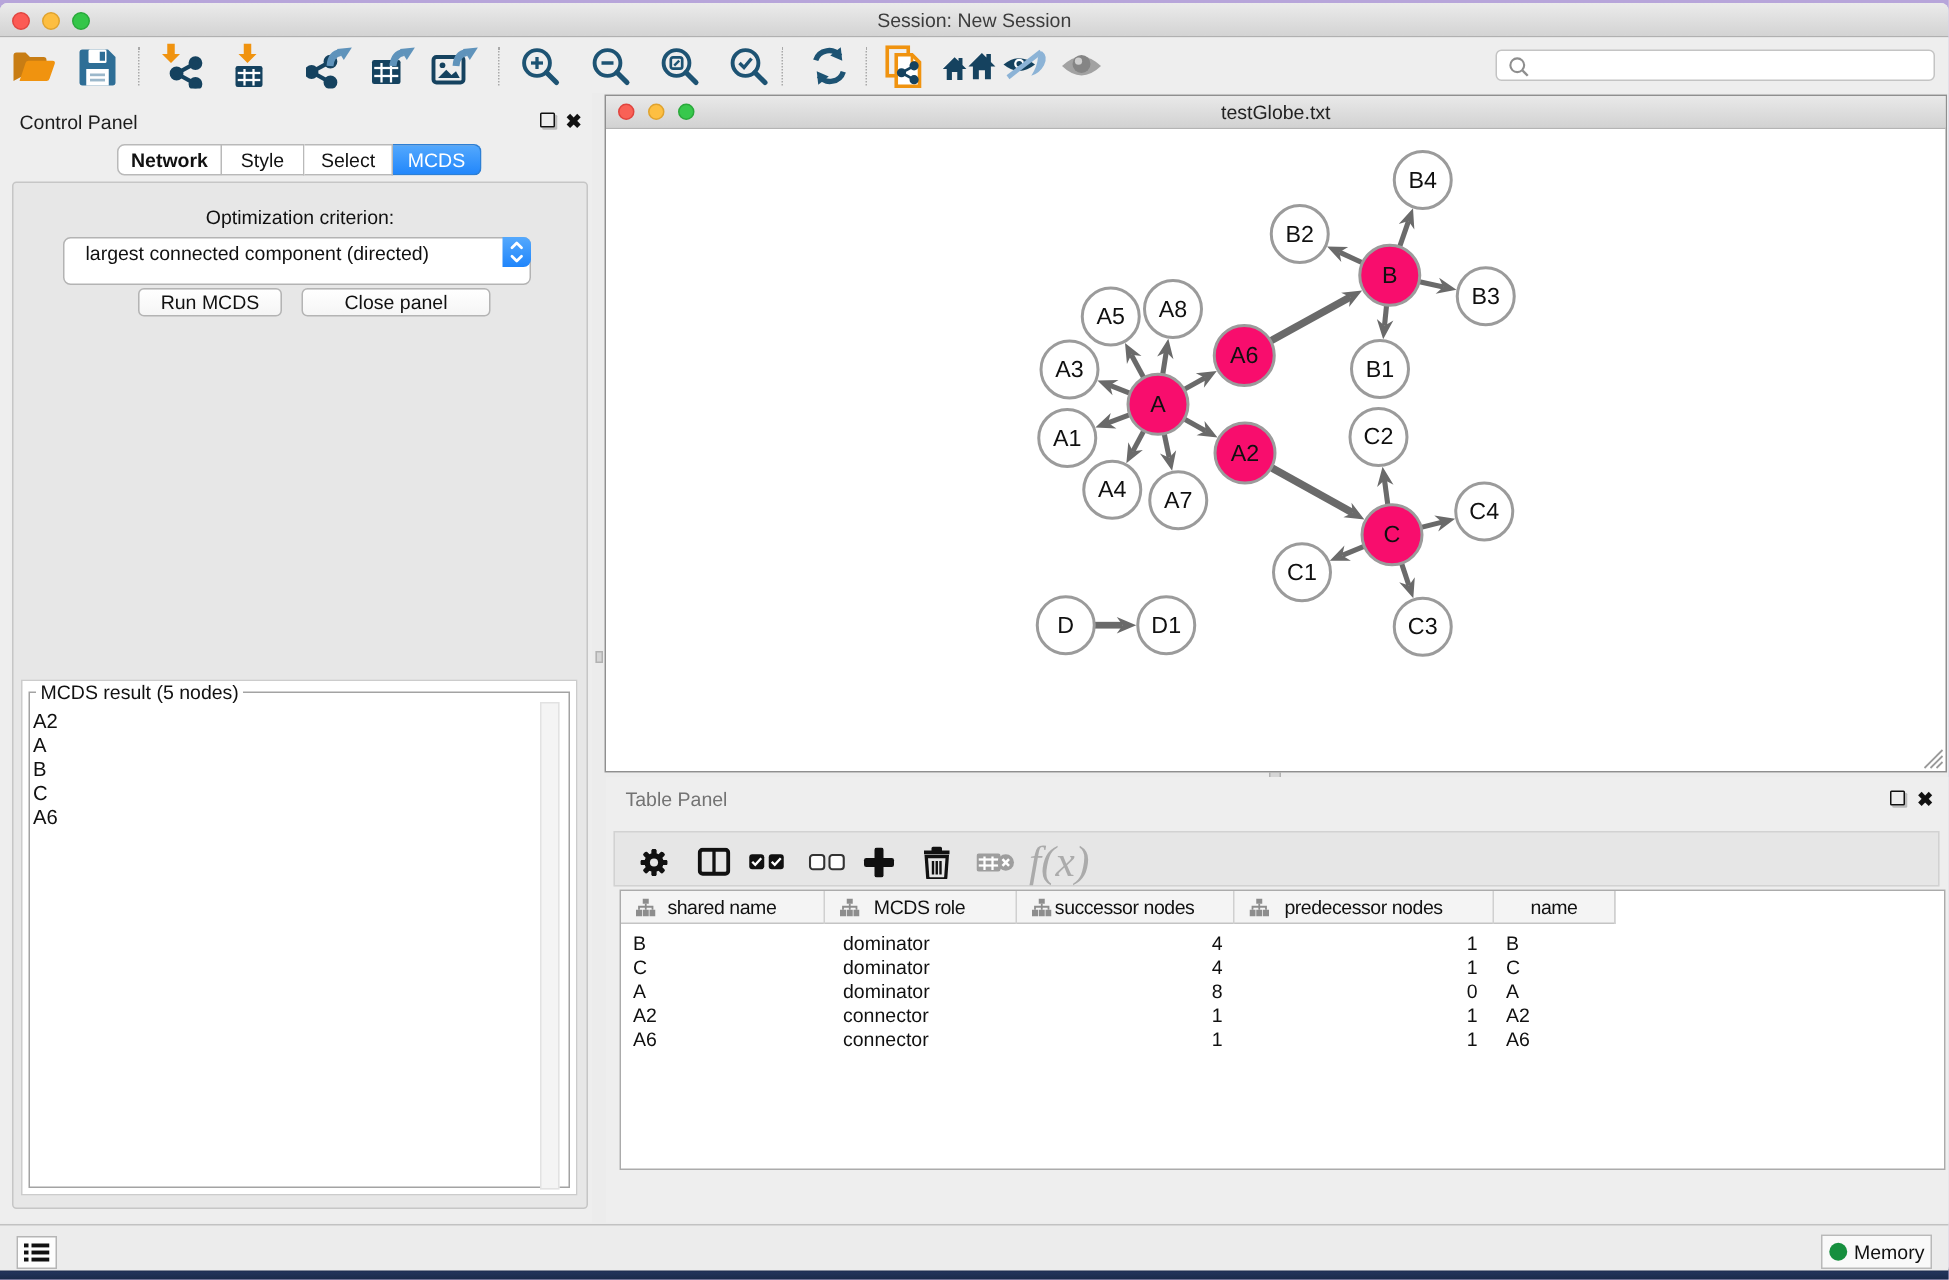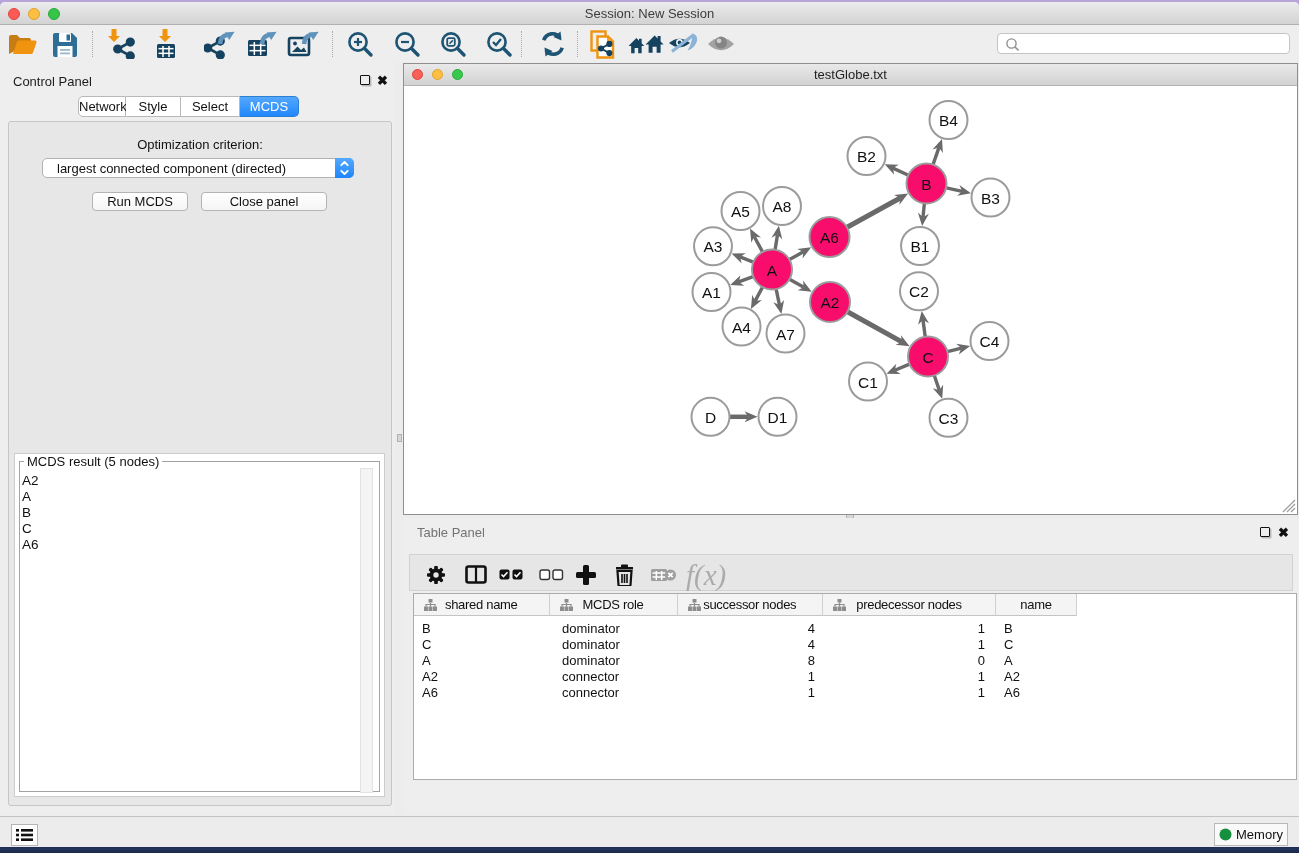--- a/index.html
+++ b/index.html
@@ -41,21 +41,21 @@
 .wicon-x  { position:absolute; font-size:13px; font-weight:bold; color:#111; line-height:10px; }
 #cp-tabs { position:absolute; left:78px; top:34px; height:21px; }
 .tab { position:relative; float:left; height:21px; background:#fff; border:1px solid #b9b9b9;
   border-left:none; font-size:13px; color:#111; text-align:center; line-height:20px; }
 .tab.first { border-left:1px solid #b9b9b9; border-radius:5px 0 0 5px; }
 .tab.last { border-radius:0 5px 5px 0; }
 .tab.sel { background:linear-gradient(180deg,#53a8fd,#2287fb); border-color:#2d7fd4; color:#fff; }
 #cp-body { position:absolute; left:8px; top:59px; width:384px; height:685px;
   background:#e7e7e7; border:1px solid #c6c6c6; border-radius:3px; }
 #opt-label { position:absolute; left:0; top:15px; width:100%; text-align:center; font-size:13px; color:#111; }
-#cp-select { position:absolute; left:33px; top:36px; width:312px; height:20px; background:#fff;
+#cp-select { position:absolute; left:33px; top:36px; width:312px; height:32px; background:#fff;
   border:1px solid #b3b3b3; border-radius:5px;padding-left:24px; }
 #cp-select .txt { position:absolute; left:14px; top:2px; font-size:13px; color:#111; }
 #cp-select .spin { position:absolute; right:-1px; top:-1px; width:19px; height:20px;
   background:linear-gradient(180deg,#55a9fd,#1f85fb); border-radius:0 5px 5px 0; }
 .btn { position:absolute; top:70px; height:19px; background:linear-gradient(180deg,#ffffff,#f5f5f5);
   border:1px solid #b4b4b4; border-radius:4px; font-size:13px; color:#111;
   text-align:center; line-height:17px; }
 #btn-run { left:83px; width:96px; }
 #btn-close { left:192px; width:126px; }
 #mcds-box { position:absolute; left:5px; top:331px; width:371px; height:344px;
@@ -246,21 +246,21 @@
             <line x1="10" y1="10" x2="13.5" y2="13.5" stroke="#8e8e8e" stroke-width="1.6"></line>
           </svg>
         </div>
   </div>
   <div id="main">
     <div id="cpanel">
       <div id="cp-title">Control Panel</div>
       <div class="wicon-sq" style="left:360px;top:13px;"></div>
       <div class="wicon-x" style="left:377px;top:14px;">✖</div>
       <div id="cp-tabs">
-        <div class="tab first" style="width:48px;">Network</div>
+        <div class="tab first" style="width:70px;font-weight:bold;">Network</div>
         <div class="tab" style="width:55px;">Style</div>
         <div class="tab" style="width:59px;">Select</div>
         <div class="tab last sel" style="width:59px;">MCDS</div>
       </div>
       <div id="cp-body">
         <div id="opt-label">Optimization criterion:</div>
         <div id="cp-select">
           <div class="txt">largest connected component (directed)</div>
           <div class="spin"><svg width="19" height="20" viewBox="0 0 19 20">
                   <path d="M6.3 7.2 L9.5 4 L12.7 7.2" stroke="#fff" stroke-width="1.8" fill="none" stroke-linecap="round" stroke-linejoin="round"></path>

